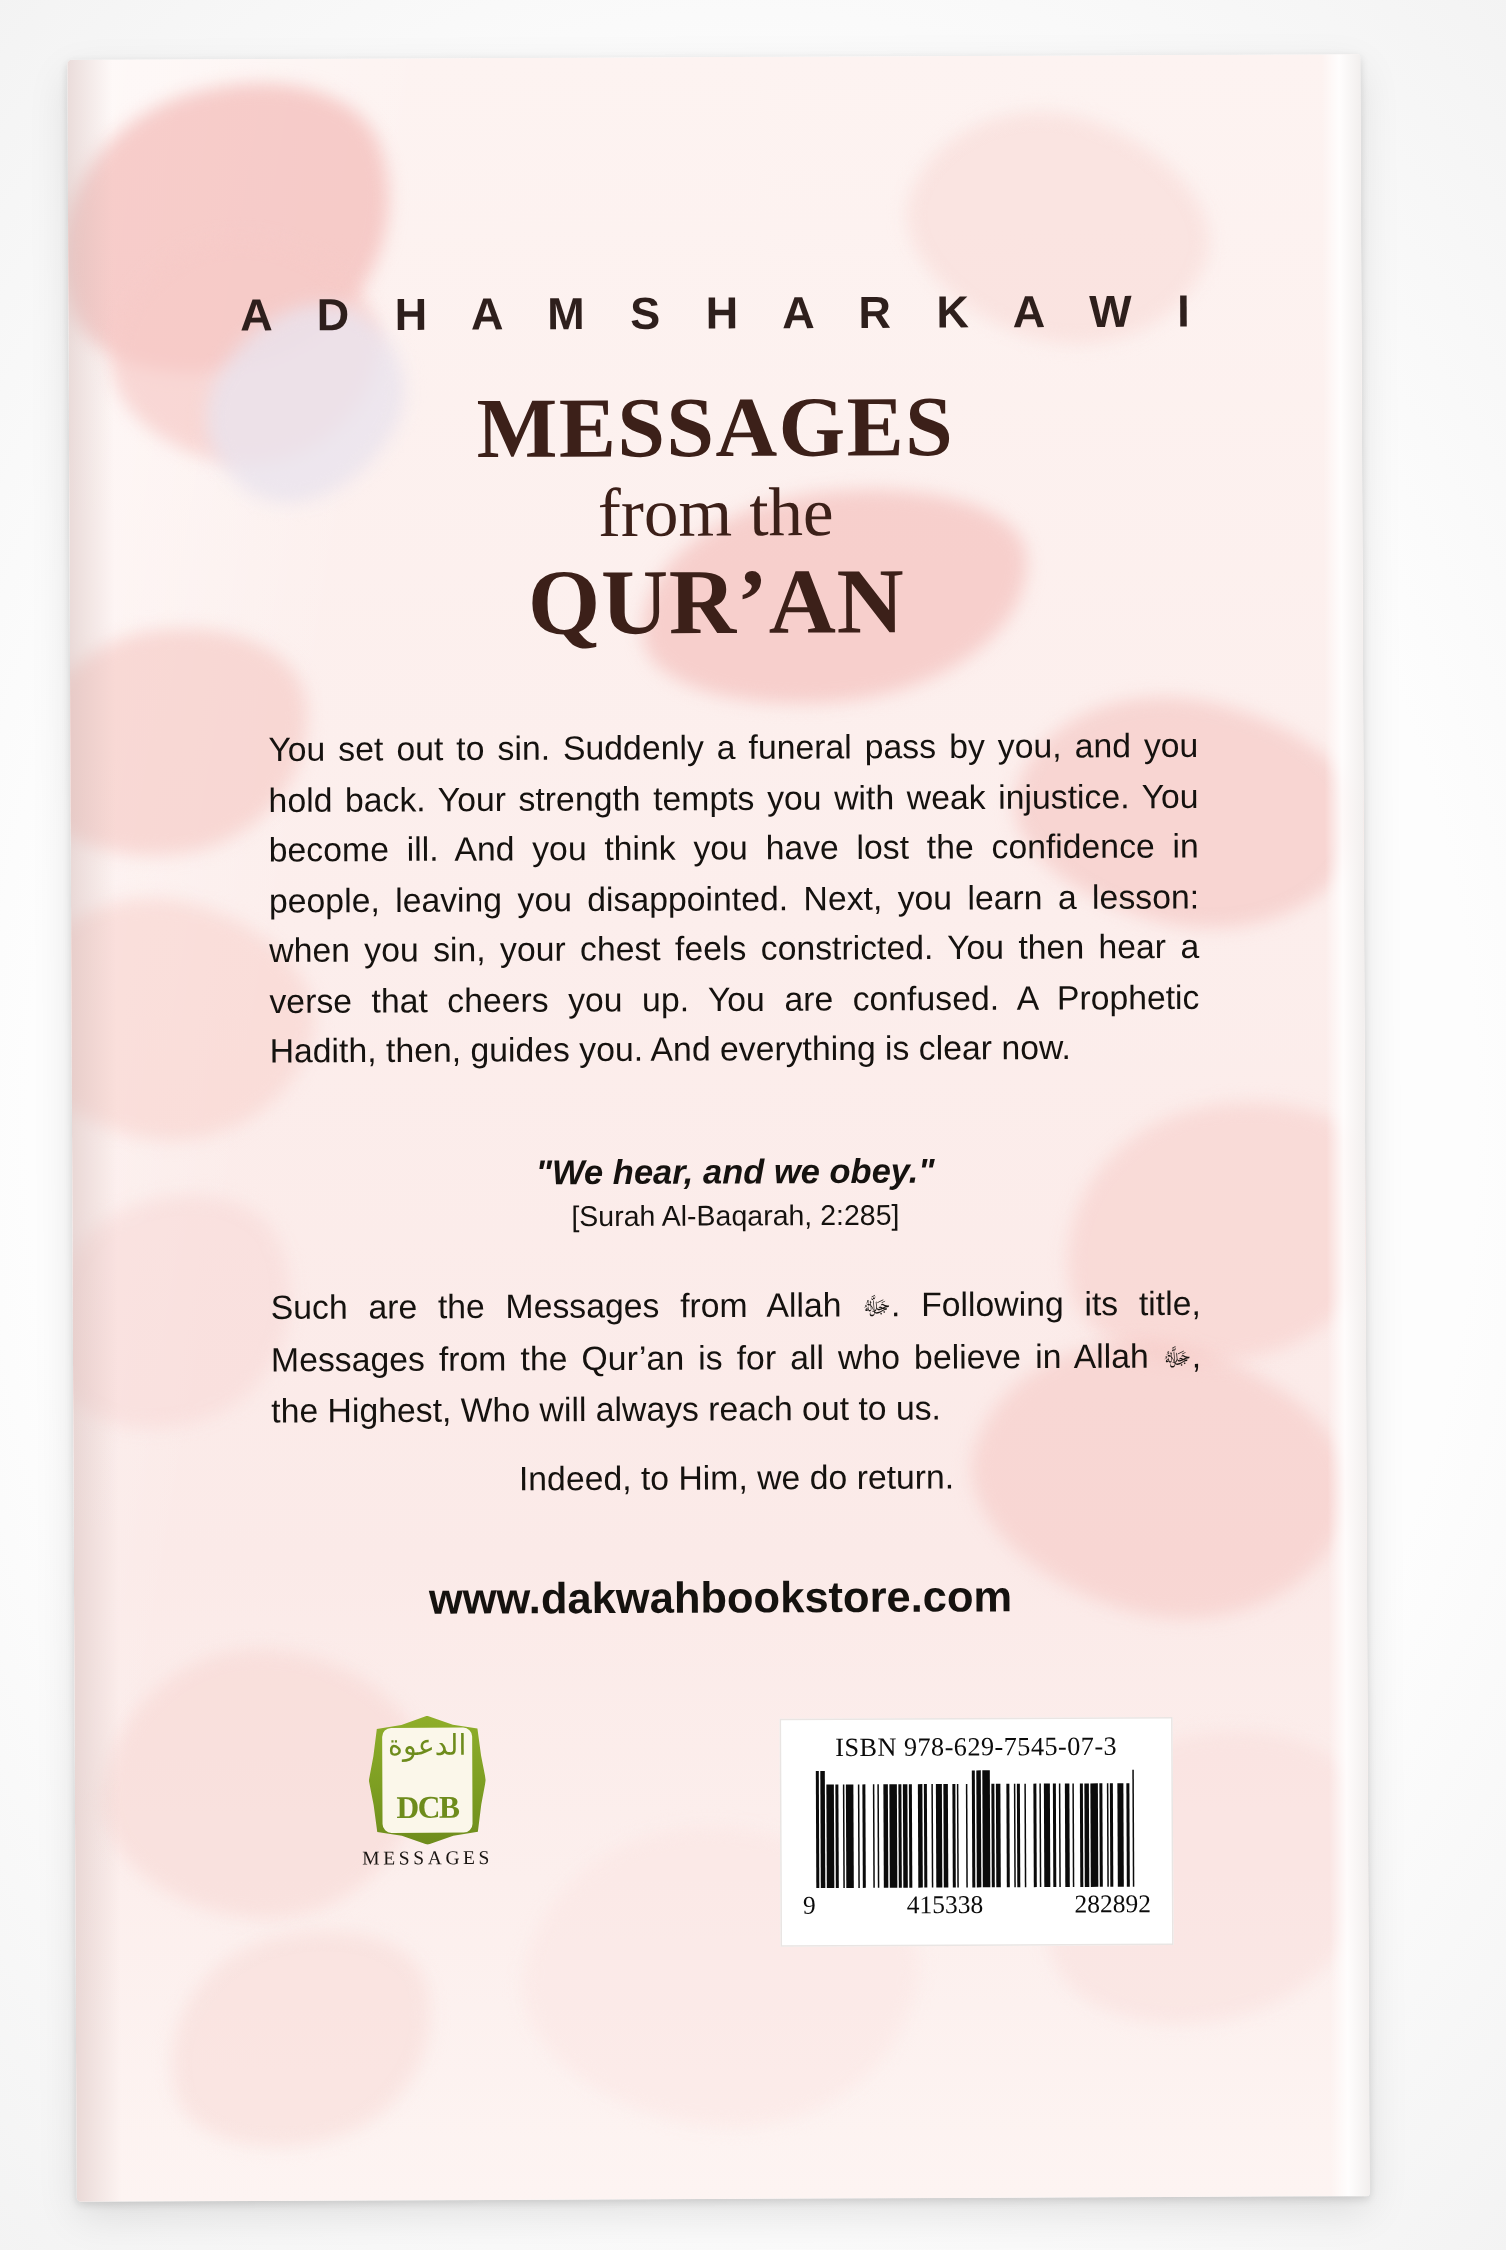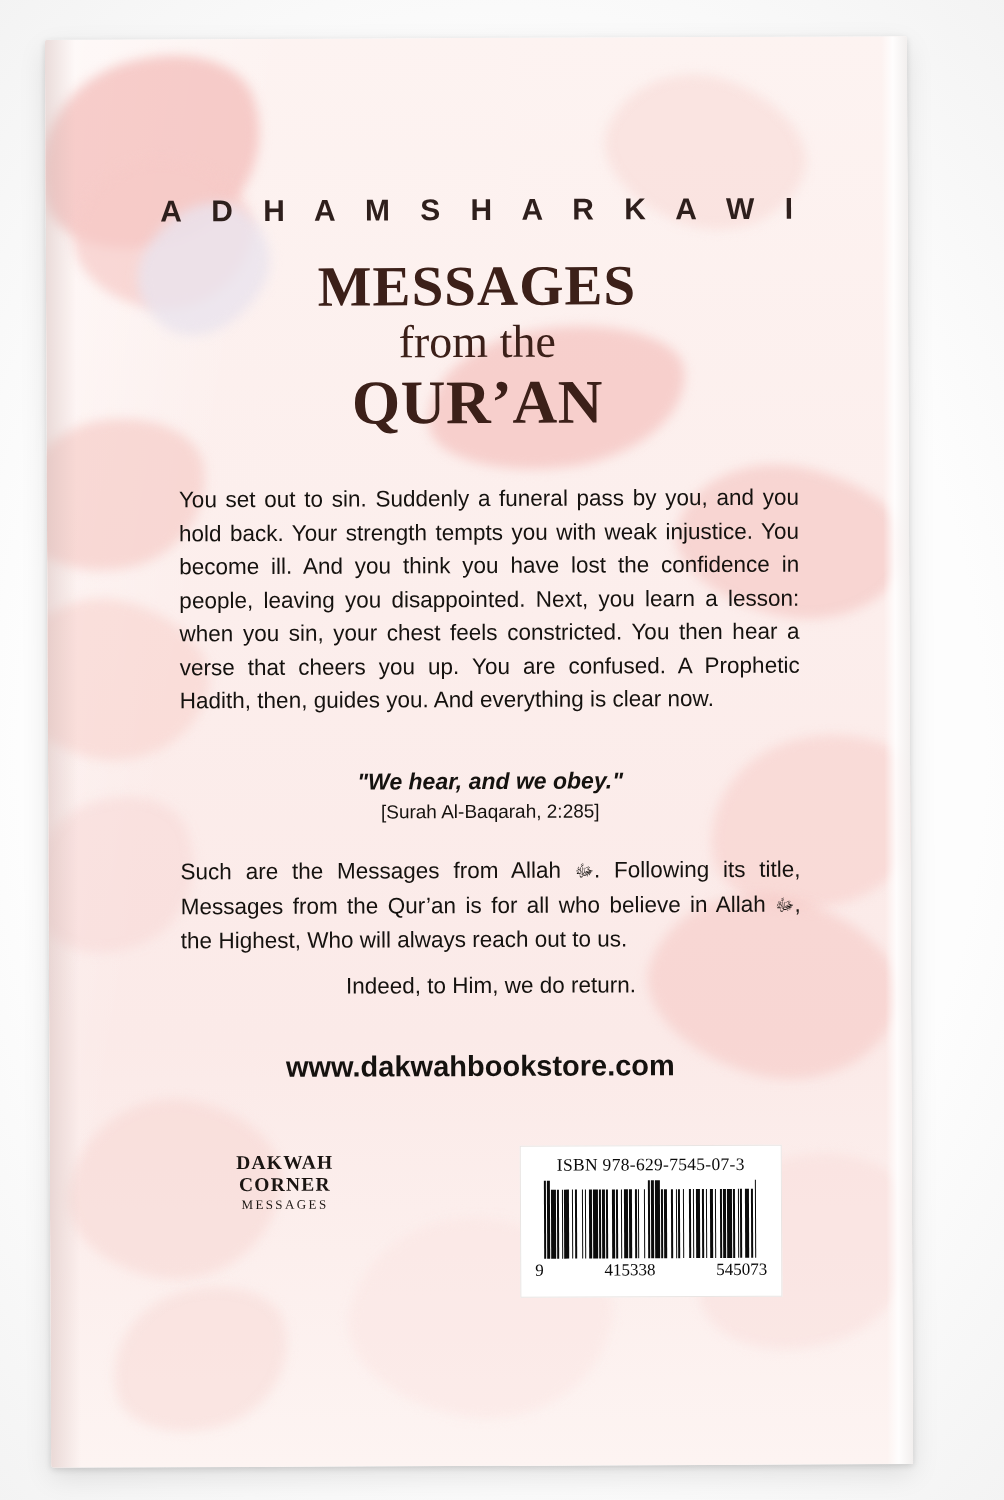--- a/index.html
+++ b/index.html
@@ -344,21 +344,27 @@
       <div id="verse-ref">[Surah Al-Baqarah, 2:285]</div>
     </div>
 
     <div id="body-copy-2"><span>Such are the Messages from Allah </span><span class="allah-glyph">ﷻ</span><span>. Following its title, Messages from the Qur’an is for all who believe in Allah </span><span class="allah-glyph">ﷻ</span><span>, the Highest, Who will always reach out to us.</span></div>
 
     <div id="closing-line">Indeed, to Him, we do return.</div>
 
     <div id="website">www.dakwahbookstore.com</div>
 
     <div id="publisher">
-      <div id="publisher-name">DAKWAH CORNER</div>
+      <div id="logo-mark">
+        <div id="logo-shape"></div>
+        <div id="logo-inner">
+          <div id="logo-arabic">الدعوة</div>
+          <div id="logo-dcb">DCB</div>
+        </div>
+      </div>
       <div id="publisher-sub">MESSAGES</div>
     </div>
 
     <div id="barcode-box">
       <div id="isbn-text">ISBN 978-629-7545-07-3</div>
       <div id="barcode-bars">
           <span style="width: 1.45px; background: rgb(11, 11, 11); height: 100%;"></span>
           <span style="width: 1.45px; background: transparent; height: 100%;"></span>
           <span style="width: 2.9px; background: rgb(11, 11, 11); height: 100%;"></span>
           <span style="width: 1.45px; background: transparent; height: 88%;"></span>
@@ -451,18 +457,18 @@
           <span style="width: 4.35px; background: rgb(11, 11, 11); height: 88%;"></span>
           <span style="width: 1.45px; background: transparent; height: 88%;"></span>
           <span style="width: 2.9px; background: rgb(11, 11, 11); height: 88%;"></span>
           <span style="width: 1.45px; background: transparent; height: 100%;"></span>
           <span style="width: 1.45px; background: rgb(11, 11, 11); height: 100%;"></span>
           <span style="width: 1.45px; background: transparent; height: 100%;"></span>
         </div>
       <div id="barcode-digits">
         <span>9</span>
         <span>415338</span>
-        <span>545073</span>
+        <span>282892</span>
       </div>
     </div>
 
   </div>
 </div>
 
 </body></html>

